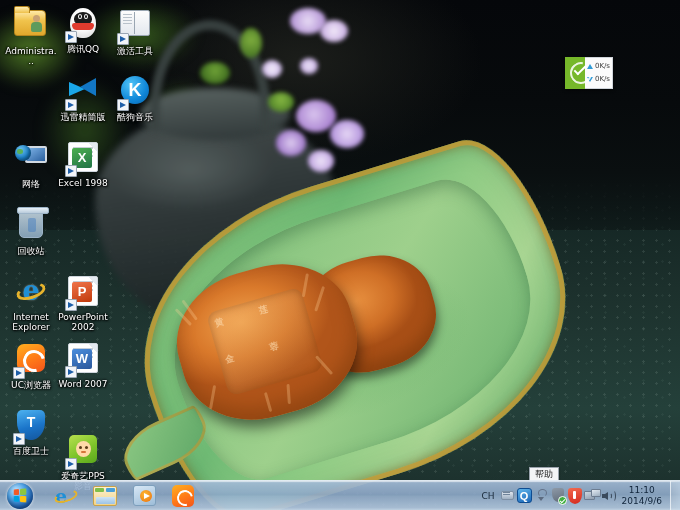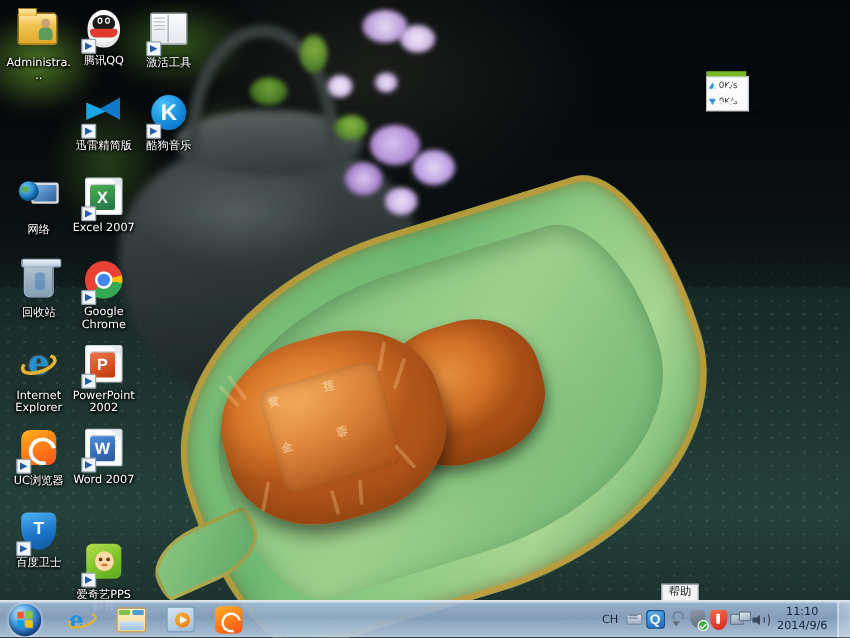--- a/index.html
+++ b/index.html
@@ -400,21 +400,20 @@
     content:""; position:absolute; left:5px; top:10px; width:5px; height:2px;
     background:#d4753a; border-radius:2px;
   }
 
   
   #netspeed {
     position:absolute; left:565px; top:57px;
     width:48px; height:32px;
     display:flex;
     box-shadow:0 1px 3px rgba(0,0,0,.6);
-    flex-direction:column;
   }
   #netspeed .ns-left {
     width:32px; height:32px;
     background:#76b82a;
     position:relative;
   }
   #netspeed .ns-left .ring {
     position:absolute; left:5px; top:5px; width:22px; height:22px;
     border:2px solid rgba(255,255,255,.85);
     border-radius:50%;
@@ -778,34 +777,27 @@
     </div>
     <div class="dicon" style="left: 56px; top: 140px;">
       <div class="glyph">
         <div class="ic-office">
           <span class="corner"></span>
           <span class="lines"></span>
           <span class="badge" style="background:linear-gradient(160deg,#4caf50,#217346)">X</span>
         </div>
         <span class="sc-arrow"></span>
       </div>
-      <div class="lbl">Excel 2007</div>
+      <div class="lbl">Excel 1998</div>
     </div>
     <div class="dicon" style="left: 4px; top: 207px;">
       <div class="glyph">
         <div class="ic-trash"></div>
       </div>
       <div class="lbl">回收站</div>
-    </div>
-    <div class="dicon" style="left: 56px; top: 207px;">
-      <div class="glyph">
-        <div class="ic-chrome"></div>
-        <span class="sc-arrow"></span>
-      </div>
-      <div class="lbl">Google Chrome</div>
     </div>
     <div class="dicon" style="left: 4px; top: 274px;">
       <div class="glyph">
         <div class="ic-ie"><span class="ring"></span>e</div>
       </div>
       <div class="lbl">Internet Explorer</div>
     </div>
     <div class="dicon" style="left: 56px; top: 274px;">
       <div class="glyph">
         <div class="ic-office">

